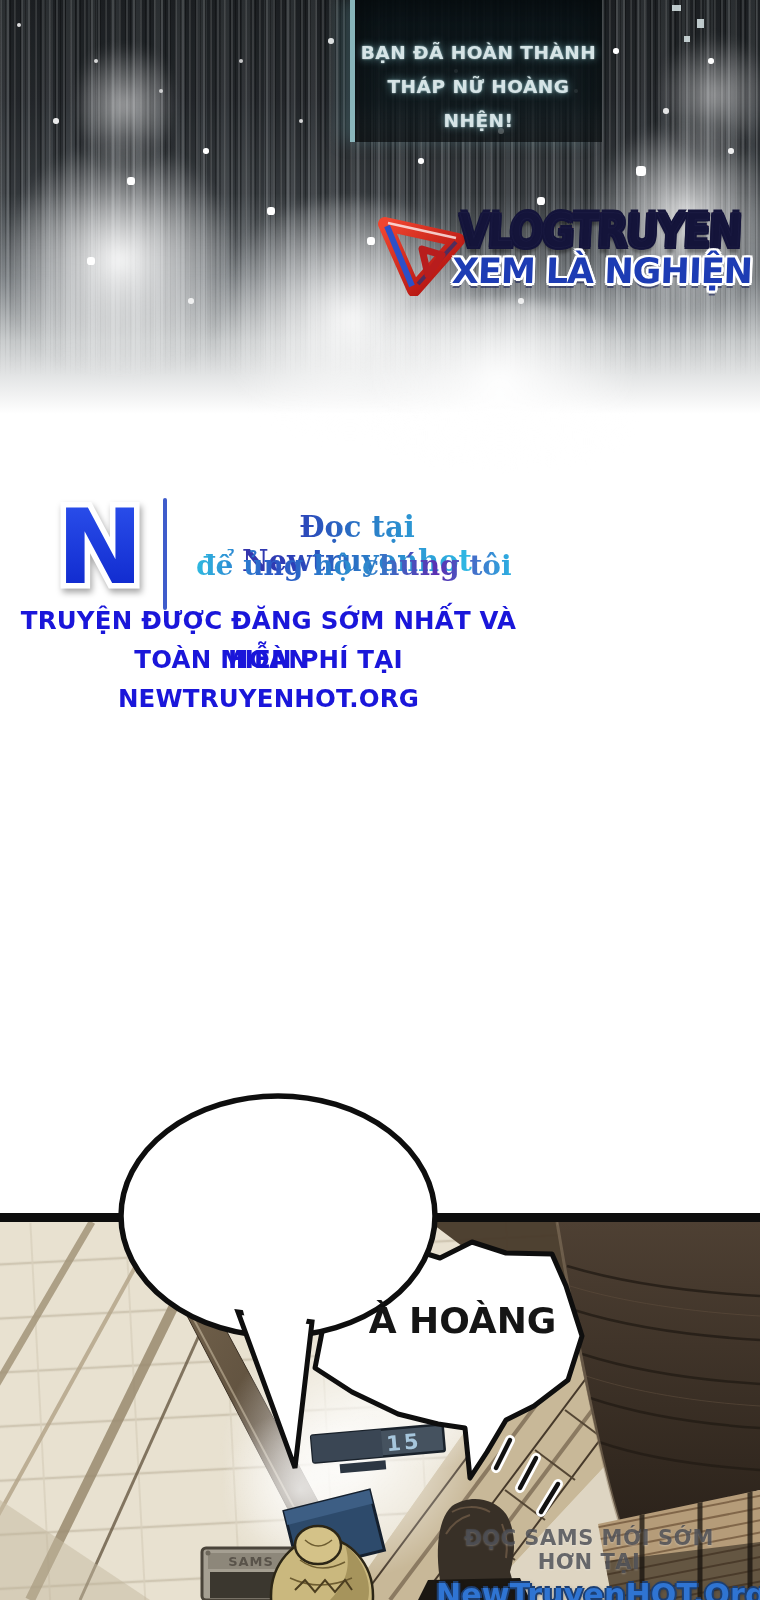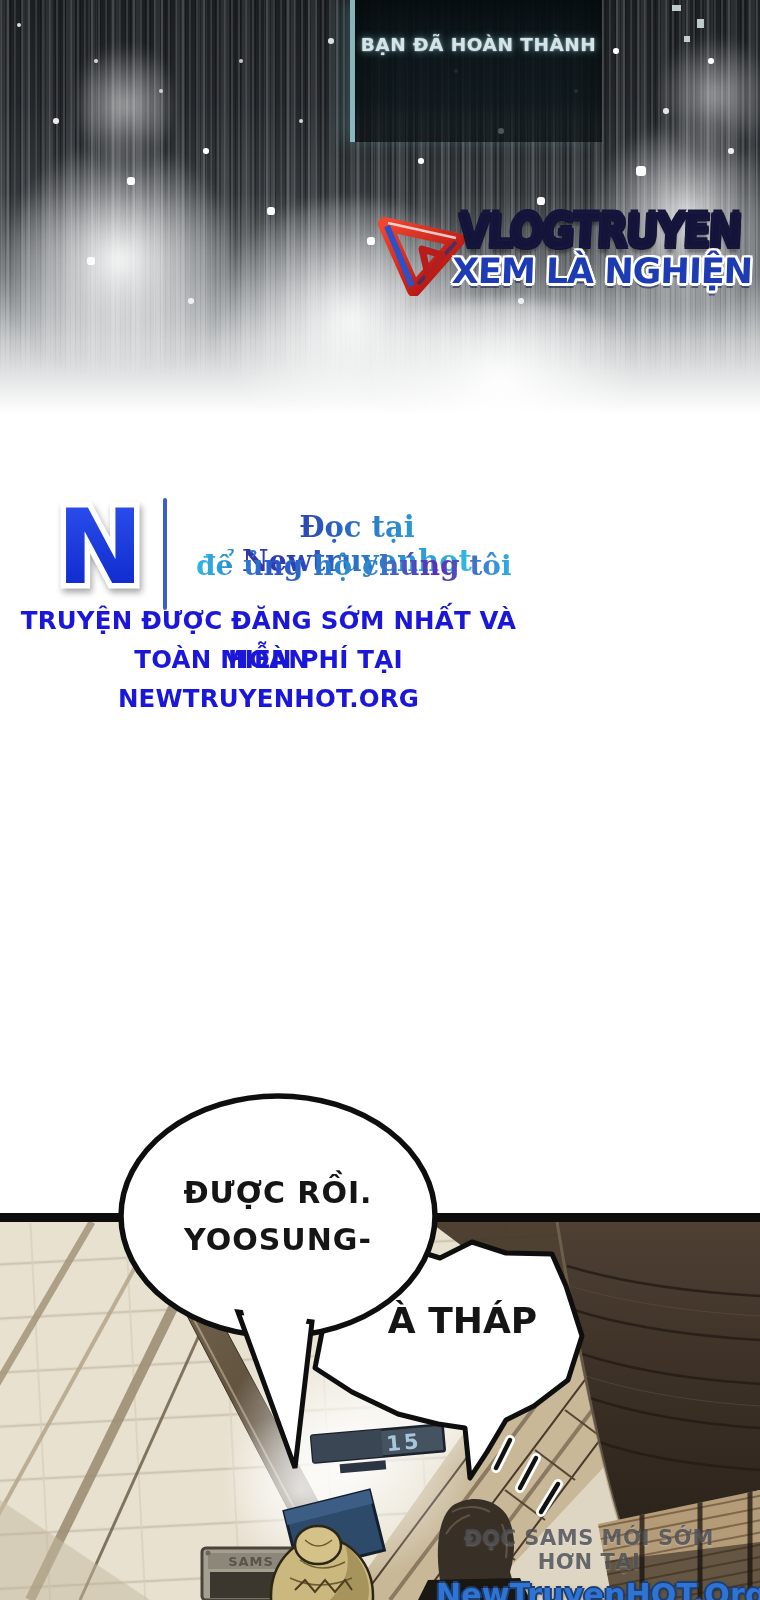--- a/index.html
+++ b/index.html
@@ -35,21 +35,21 @@
       665px 110px 0 2px rgba(255,255,255,.85),690px 230px 0 3px #fff,710px 60px 0 2px #fff,
       730px 150px 0 2px rgba(255,255,255,.9),370px 240px 0 3px #fff,90px 260px 0 3px #fff,
       190px 300px 0 2px rgba(255,255,255,.8),620px 280px 0 3px #fff,520px 300px 0 2px rgba(255,255,255,.8);}
   .glitch{position:absolute;background:#d9e6e8;opacity:.85;}
 
   
   .sysbox{position:absolute;left:350px;top:0;width:252px;height:142px;
       background:linear-gradient(180deg,rgba(8,17,21,.94) 0%,rgba(13,23,27,.86) 70%,rgba(18,28,32,.55) 100%);
       border-left:5px solid rgba(158,208,214,.85);
       box-shadow:-10px 0 16px rgba(120,190,200,.22), inset 0 0 34px rgba(0,0,0,.55);
-      text-align:center;padding-top:28px;}
+      text-align:center;padding-top:36px;}
   .sysbox .ln{font-weight:700;font-size:18.5px;letter-spacing:.5px;line-height:34px;color:#d6e4e6;
       text-shadow:0 0 9px rgba(140,210,220,.65),0 0 2px rgba(220,240,245,.8);}
 
   
   .brand-word{position:absolute;left:460px;top:203px;font-weight:900;font-size:40px;letter-spacing:-2px;
       transform:scaleY(1.18) skewX(-3deg);transform-origin:left top;
       background:linear-gradient(180deg,#ff7258 0%,#ec3320 40%,#8d0505 100%);
       -webkit-background-clip:text;background-clip:text;color:transparent;
       -webkit-text-stroke:1px #191940;
       text-shadow:2px 0 0 #14143a,-2px 0 0 #14143a,0 2px 0 #14143a,0 -2px 0 #14143a,
@@ -103,20 +103,21 @@
     <div class="bloom b4"></div>
     <div class="bloom b5"></div>
     <div class="bloom b6"></div>
     <div class="particles"></div>
     <div class="glitch" style="left:672px;top:5px;width:9px;height:6px;"></div>
     <div class="glitch" style="left:697px;top:19px;width:7px;height:9px;"></div>
     <div class="glitch" style="left:684px;top:36px;width:6px;height:6px;"></div>
 
     <div class="sysbox">
       <div class="ln">BẠN ĐÃ HOÀN THÀNH</div>
+      <div class="ln">THÁP NỮ HOÀNG NHỆN!</div>
     </div>
   </div>
 
   <svg class="abs" style="left:372px;top:202px;" width="94" height="94" viewBox="0 0 94 94">
     <defs>
       <linearGradient id="redg" x1="0" y1="0" x2="1" y2="1">
         <stop offset="0" stop-color="#f0452f"></stop>
           <stop offset="1" stop-color="#a80c0c"></stop>
       </linearGradient>
     </defs>
@@ -332,26 +333,22 @@
     <polygon points="315,1368 324,1322 334,1282 352,1262 382,1266 408,1248 440,1258 472,1242 506,1253 552,1254
                      566,1286 582,1336 568,1380 534,1406 506,1420 487,1452 470,1478 465,1428 438,1424 398,1414 352,1392" fill="#ffffff" stroke="#0e0e0e" stroke-width="5" stroke-linejoin="round"></polygon>
   </svg>
 
   <svg class="bubble-svg" style="left:105px;top:1085px;" width="345" height="400" viewBox="105 1085 345 400">
     <ellipse cx="278" cy="1216" rx="157" ry="120" fill="#ffffff" stroke="#0e0e0e" stroke-width="5.5"></ellipse>
     <polygon points="238,1312 312,1322 295,1468" fill="#ffffff" stroke="#0e0e0e" stroke-width="5"></polygon>
     <polygon points="241,1303 309,1312 304,1330 246,1322" fill="#ffffff"></polygon>
   </svg>
 
-  <div class="btext btext1">
-    <div>ĐƯỢC RỒI.</div>
-    <div>YOOSUNG-</div>
-  </div>
   <div class="btext btext2">
-    <div>À THÁP</div>
+    <div>À HOÀNG</div>
   </div>
 
   <div class="wmark">
     <div class="wm1">ĐỌC SAMS MỚI SỚM HƠN TẠI</div>
     <div class="wm2">NewTruyenHOT.Org</div>
   </div>
 
 </div>
 
 </body></html>

